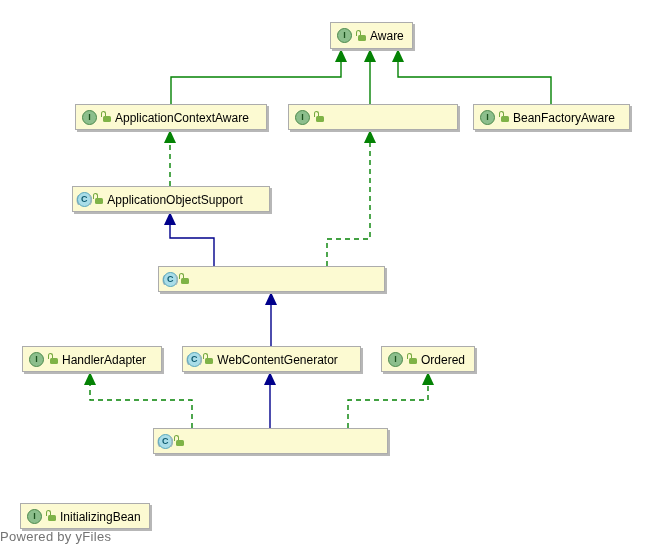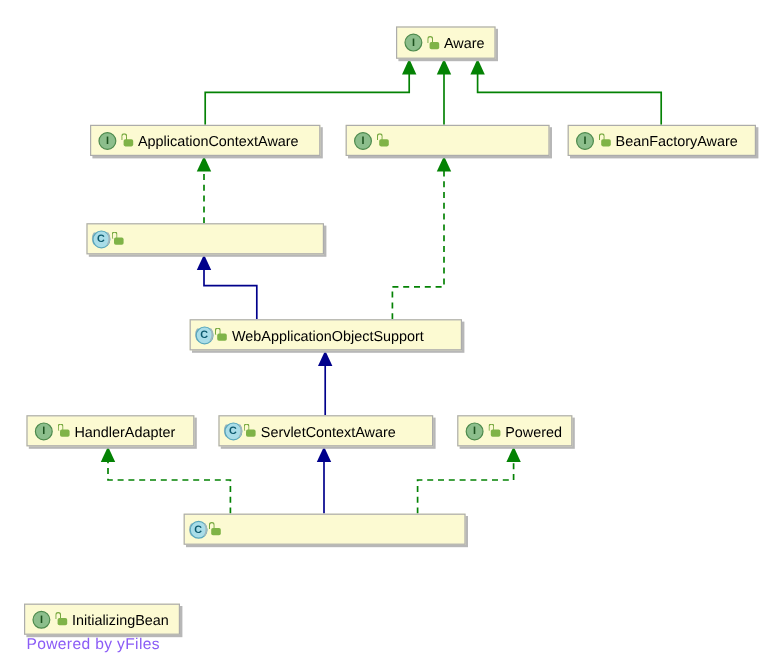--- a/index.html
+++ b/index.html
@@ -20,21 +20,21 @@
   .ic-iface{background:#8CBE8C;border:1px solid #4D8A4D;color:#1C521F;}
   .ic-class{background:#A9DDE8;border:1px solid #58A7BC;color:#0D5A6E;}
   .paren{color:#9FB6BC;font-size:11px;font-weight:bold;margin:0 -3px;}
   .cwrap{display:inline-flex;align-items:center;}
   .lock{position:relative;width:10px;height:12px;flex:0 0 10px;display:inline-block;}
   .lock i{content:"";position:absolute;left:0;top:0;width:5px;height:6px;
       border:1.5px solid #76A83F;border-bottom:none;border-radius:3px 3px 0 0;box-sizing:border-box;display:block;}
   .lock b{position:absolute;left:2px;bottom:1px;width:8px;height:6px;background:#7FB347;border-radius:1.5px;display:block;}
   .label{padding-top:1px;text-align:center;}
   #watermark{
-    position:absolute;left:22px;top:529px;font-size:13px;color:#8b5cf6;letter-spacing:.3px;
+    position:absolute;left:0;top:529px;font-size:13px;color:#737373;letter-spacing:.3px;
   }
 </style>
 </head>
 <body>
 
 <div id="canvas">
   <svg id="edges" width="650" height="552">
       <g>
         <polyline points="171,104 171,77 341,77 341,61" fill="none" stroke="#048204" stroke-width="1.4"></polyline>
         <polygon points="341,49 335,62 347,62" fill="#048204"></polygon>
@@ -111,60 +111,60 @@
       <div class="node" style="left: 72px; top: 186px; min-width: 198px; height: 26px;">
         <span class="cwrap">
           <span class="paren">(</span>
           <span class="ic ic-class">C</span>
           <span class="paren">)</span>
         </span>
         <span class="lock">
           <i></i>
           <b></b>
         </span>
+        <span class="label">ApplicationObjectSupport</span>
       </div>
       <div class="node" style="left: 158px; top: 266px; min-width: 227px; height: 26px;">
         <span class="cwrap">
           <span class="paren">(</span>
           <span class="ic ic-class">C</span>
           <span class="paren">)</span>
         </span>
         <span class="lock">
           <i></i>
           <b></b>
         </span>
-        <span class="label">WebApplicationObjectSupport</span>
       </div>
       <div class="node" style="left: 22px; top: 346px; min-width: 140px; height: 26px;">
         <span class="ic ic-iface">I</span>
         <span class="lock">
           <i></i>
           <b></b>
         </span>
         <span class="label">HandlerAdapter</span>
       </div>
       <div class="node" style="left: 182px; top: 346px; min-width: 179px; height: 26px;">
         <span class="cwrap">
           <span class="paren">(</span>
           <span class="ic ic-class">C</span>
           <span class="paren">)</span>
         </span>
         <span class="lock">
           <i></i>
           <b></b>
         </span>
-        <span class="label">ServletContextAware</span>
+        <span class="label">WebContentGenerator</span>
       </div>
       <div class="node" style="left: 381px; top: 346px; min-width: 94px; height: 26px;">
         <span class="ic ic-iface">I</span>
         <span class="lock">
           <i></i>
           <b></b>
         </span>
-        <span class="label">Powered</span>
+        <span class="label">Ordered</span>
       </div>
       <div class="node" style="left: 153px; top: 428px; min-width: 235px; height: 26px;">
         <span class="cwrap">
           <span class="paren">(</span>
           <span class="ic ic-class">C</span>
           <span class="paren">)</span>
         </span>
         <span class="lock">
           <i></i>
           <b></b>

